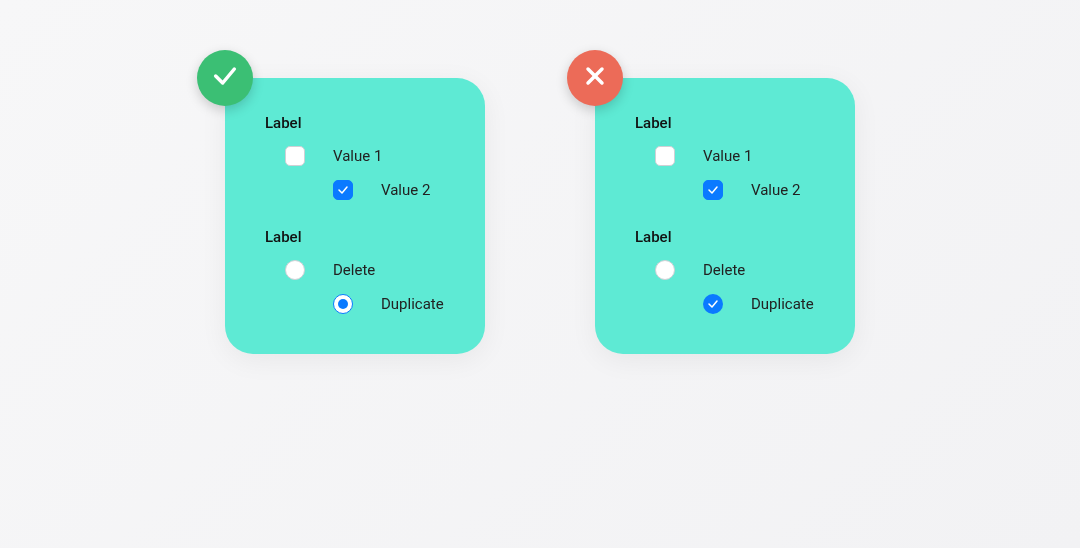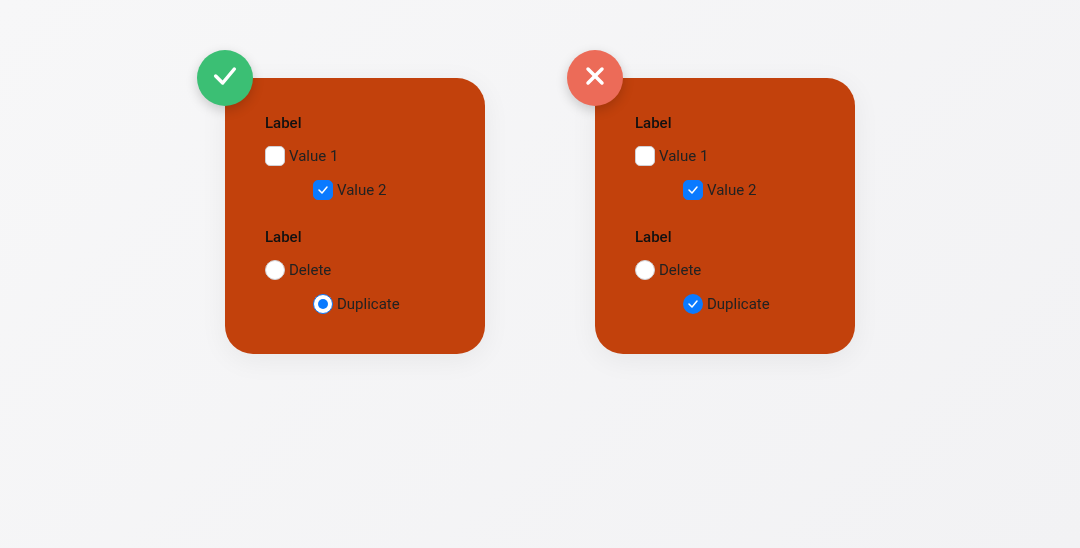--- a/index.html
+++ b/index.html
@@ -28,40 +28,41 @@
       display: flex;
       align-items: center;
       justify-content: center;
       box-shadow: 0 4px 12px rgba(0,0,0,0.18);
       z-index: 2;
     }
     .badge-good { background: #3bbf74; }
     .badge-bad  { background: #ec6b58; }
     .badge svg { width: 28px; height: 28px; stroke: #fff; stroke-width: 3; fill: none; stroke-linecap: round; stroke-linejoin: round; }
     .card {
-      background: #c2410c;
+      background: #5eead4;
       border-radius: 28px;
       width: 260px;
       padding: 36px 40px 40px 40px;
       box-shadow: 0 6px 28px rgba(0,0,0,0.06);
     }
     .group { margin-bottom: 28px; }
     .group:last-child { margin-bottom: 0; }
     .group-label {
       font-size: 15px;
       font-weight: 500;
       margin-bottom: 14px;
       color: #111;
     }
     .option {
       display: flex;
       align-items: center;
-      gap: 4px;
+      gap: 28px;
       margin-bottom: 14px;
       cursor: pointer;
+      margin-left: 20px;
     }
     .option:last-child { margin-bottom: 0; padding-left: 48px; }
     .option-label {
       font-size: 15px;
       color: #222;
     }
     .control {
       width: 20px;
       height: 20px;
       display: flex;

